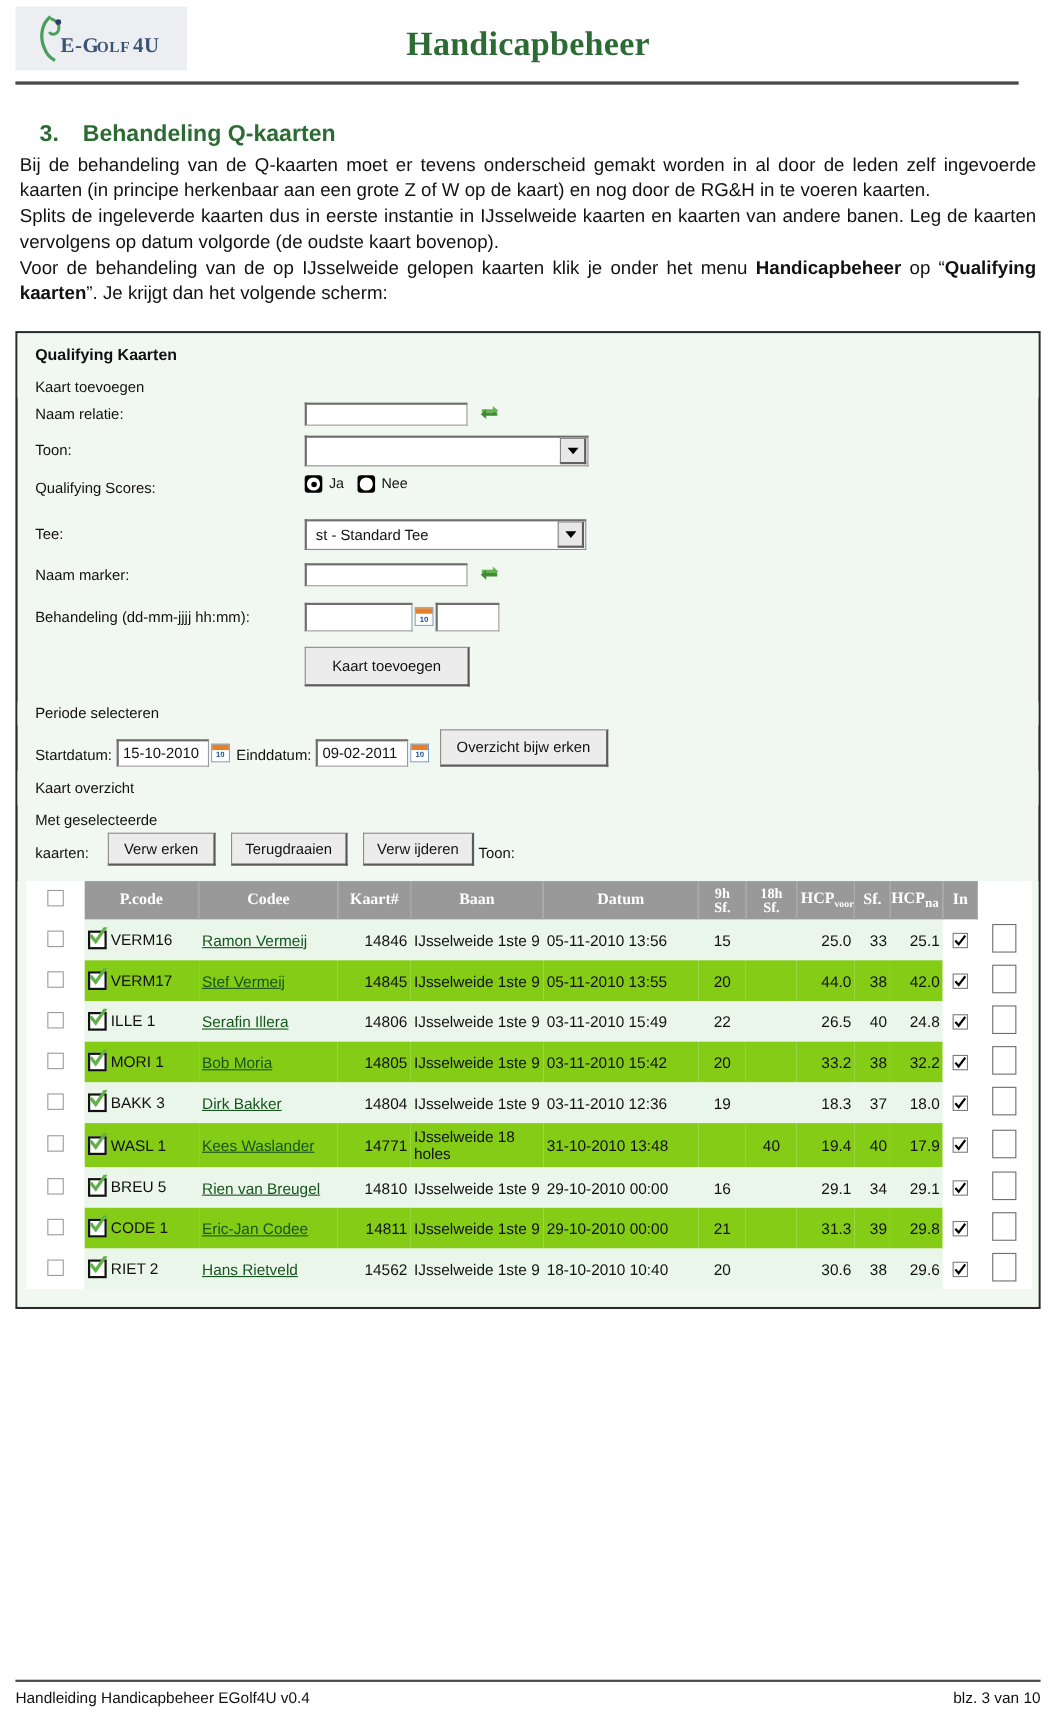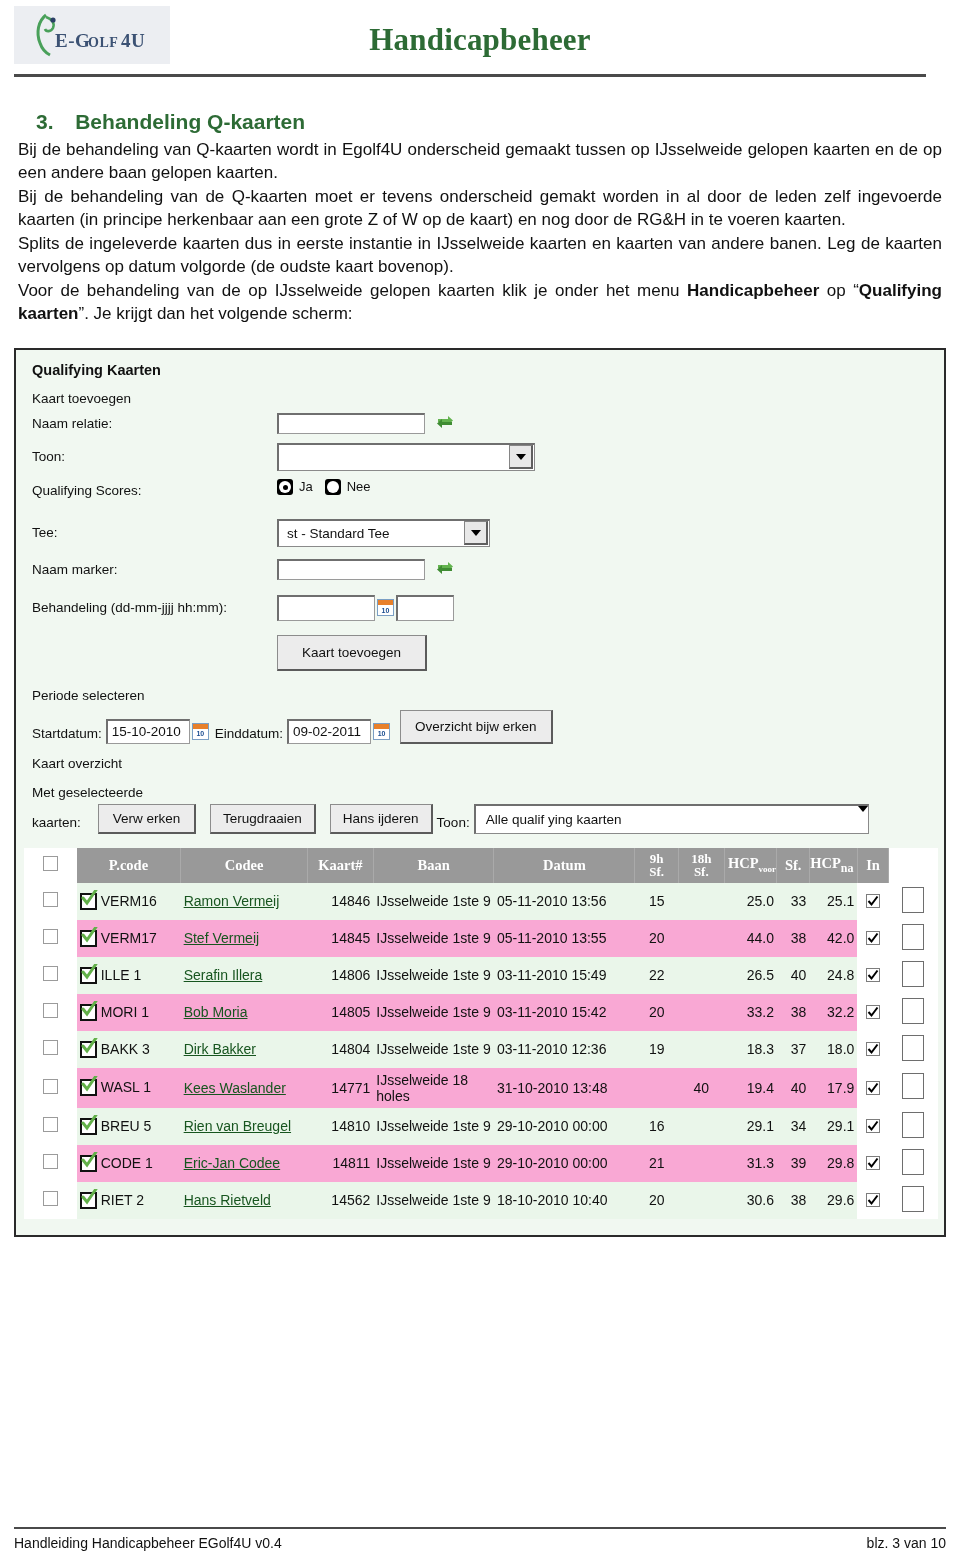--- a/index.html
+++ b/index.html
@@ -125,21 +125,21 @@
   table.grid th{
     background:#999999;color:#ffffff;font-family:"Liberation Serif", serif;
     font-weight:bold;font-size:14.5px;padding:4px 3px;text-align:center;
     border-right:1px solid #aaa;line-height:1.05;
   }
   table.grid th.narrow{font-size:13px;}
   table.grid td{
     padding:4px 3px;font-size:14px;color:#111;vertical-align:middle;
   }
   tr.r-odd td{background:#eaf6ea;}
-  tr.r-even td{background:#f9a8d4;}
+  tr.r-even td{background:#84cc16;}
   td.c-chk{width:46px;text-align:center;background:#ffffff !important;}
   td.c-pc{width:96px;white-space:nowrap;}
   td.c-naam{width:118px;}
   td.c-kaart{width:58px;text-align:right;padding-right:5px;}
   td.c-baan{width:112px;}
   td.c-datum{width:132px;white-space:nowrap;}
   td.c-9h{width:36px;text-align:center;}
   td.c-18h{width:38px;text-align:center;}
   td.c-hv{width:40px;text-align:right;}
   td.c-sf{width:26px;text-align:right;}
@@ -191,21 +191,20 @@
   <div class="header-rule"></div>
 </div>
 
 <div class="doc-body">
   <h3 class="section-heading">
     <span>3.</span>
     <span style="display:inline-block;width:10px"></span>
     <span>Behandeling Q-kaarten</span>
   </h3>
 
-  <p class="para">Bij de behandeling van Q-kaarten wordt in Egolf4U onderscheid gemaakt tussen op IJsselweide gelopen kaarten en de op een andere baan gelopen kaarten.</p>
   <p class="para">Bij de behandeling van de Q-kaarten moet er tevens onderscheid gemakt worden in al door de leden zelf ingevoerde kaarten (in principe herkenbaar aan een grote Z of W op de kaart) en nog door de RG&amp;H in te voeren kaarten.</p>
   <p class="para spaced">Splits de ingeleverde kaarten dus in eerste instantie in IJsselweide kaarten en kaarten van andere banen. Leg de kaarten vervolgens op datum volgorde (de oudste kaart bovenop).</p>
 
   <p class="para spaced"><span>Voor de behandeling van de op IJsselweide gelopen kaarten klik je onder het menu </span><span class="b">Handicapbeheer</span><span> op “</span><span class="b">Qualifying kaarten</span><span>”. Je krijgt dan het volgende scherm:</span></p>
 </div>
 
 <div class="shot">
 
   <div class="panel-title">Qualifying Kaarten</div>
 
@@ -244,21 +243,21 @@
         <span class="radio-label">Ja</span>
         <span class="radio" style="margin-left:12px">
             <span class="inner"></span>
           </span>
         <span class="radio-label">Nee</span>
       </div>
     </div>
 
     <div class="frow" style="min-height:36px">
       <div class="flabel">Tee:</div>
-      <div class="sel" style="width:213px;height:28px">
+      <div class="sel" style="width:256px;height:28px">
         <span>st - Standard Tee</span>
         <span class="arrowbtn">
             <span class="caret"></span>
           </span>
       </div>
     </div>
 
     <div class="frow" style="min-height:38px">
       <div class="flabel">Naam marker:</div>
       <div class="tinput w150"></div>
@@ -308,27 +307,23 @@
 
   <div class="strip" style="padding-top:8px;padding-bottom:8px">Kaart overzicht</div>
 
   <div style="padding:6px 0 4px 16px;font-size:13.5px">Met geselecteerde</div>
 
   <div class="sel-actions" style="padding-bottom:8px;padding-left:16px">
     <span style="font-size:13.5px;padding-bottom:4px;width:66px;flex:0 0 66px">kaarten:</span>
     <div class="actbtns">
       <div class="btn">Verw erken</div>
       <div class="btn">Terugdraaien</div>
-      <div class="btn">Hans ijderen</div>
+      <div class="btn">Verw ijderen</div>
     </div>
     <span style="font-size:13.5px;padding:0 4px 4px 2px">Toon:</span>
-    <div class="toon-sel">
-      <span>Alle qualif ying kaarten</span>
-      <span class="arrowbtn"><span class="caret"></span></span>
-    </div>
   </div>
 
   <div class="tbl-wrap">
     <table class="grid">
       <thead>
         <tr>
           <th style="background:#fff;border:none;width:46px">
             <span class="rowchk"></span>
           </th>
           <th style="width:96px">P.code</th>

